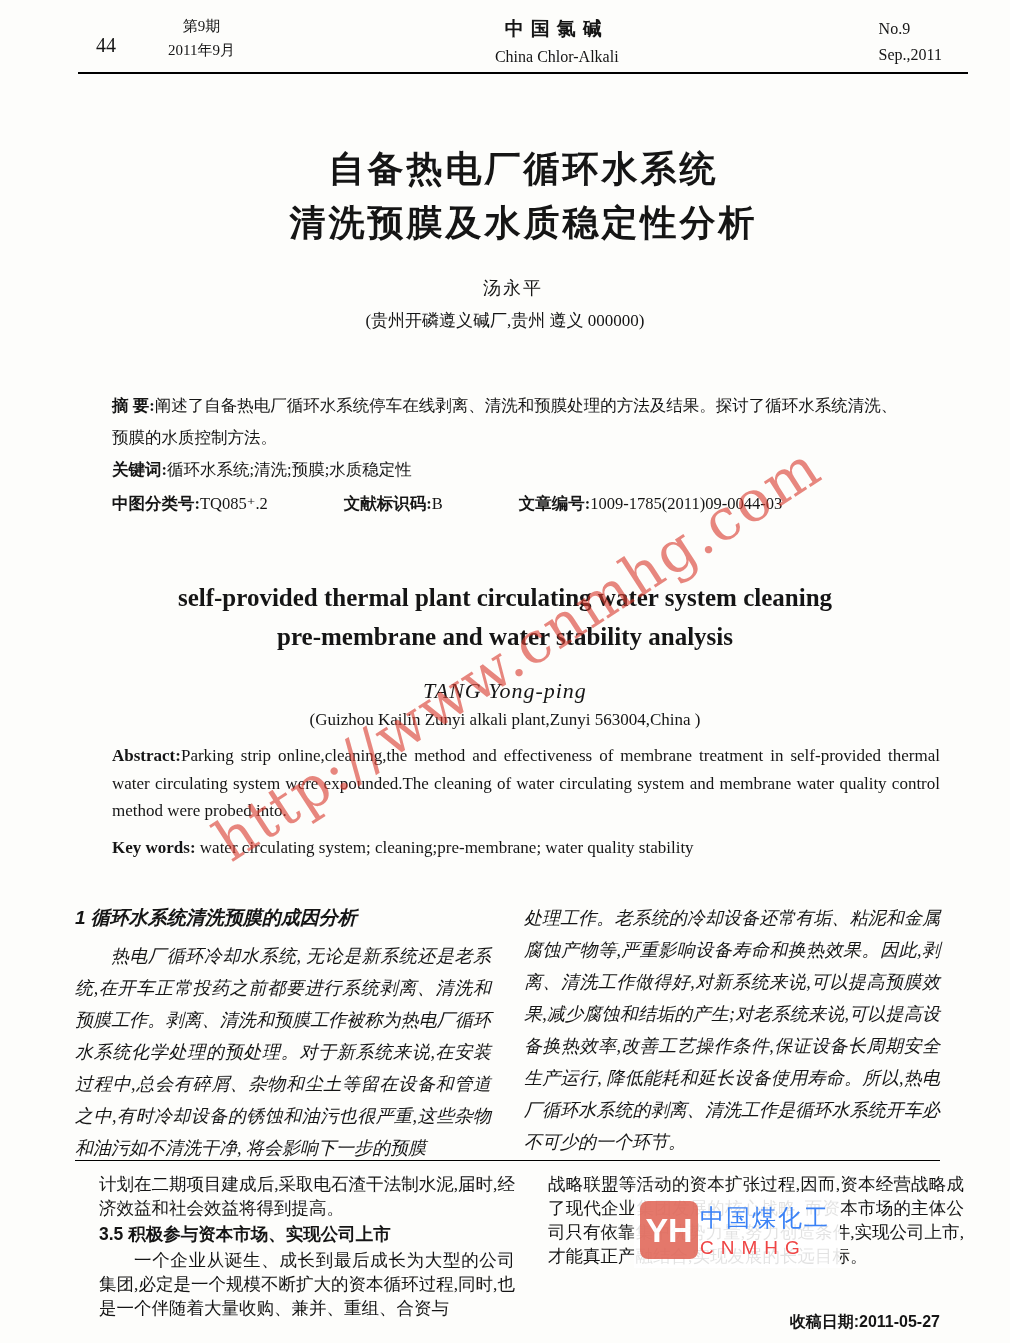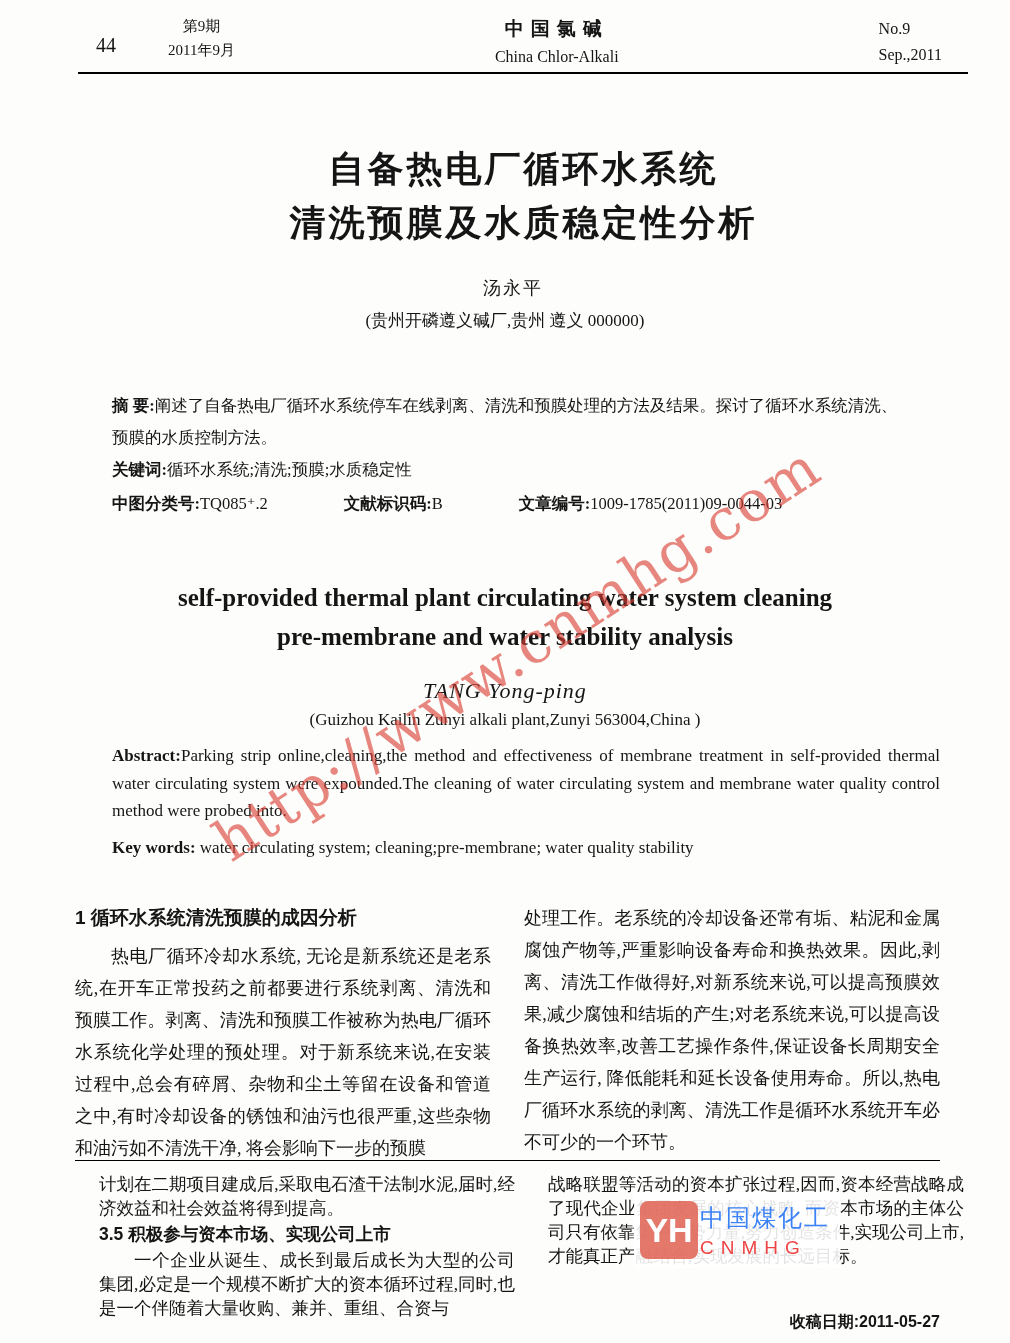--- a/index.html
+++ b/index.html
@@ -48,21 +48,21 @@
     position:absolute; top:578px; left:0; width:100%;
     text-align:center; font-weight:bold; font-size:25px; line-height:39px;
   }
   .author-en { position:absolute; top:678px; width:100%; text-align:center; font-style:italic; font-size:22px; letter-spacing:1px; }
   .affil-en  { position:absolute; top:710px; width:100%; text-align:center; font-size:17px; }
   .abstract-en { position:absolute; top:742px; left:112px; width:828px; font-size:17px; line-height:27.5px; text-align:justify; }
   .keywords-en { position:absolute; top:822px; left:112px; width:828px; font-size:17px;margin-top:16px; }
   .abstract-en b, .keywords-en b { font-weight:bold; }
 
   
-  .col { position:absolute; width:416px; font-size:18px; line-height:32px; text-align:justify; }
+  .col { position:absolute; width:416px; font-size:18px; line-height:32px; text-align:justify;font-style:italic; }
   .col-left  { left:75px;  top:902px; }
   .col-right { left:524px; top:902px; }
   .section-heading {
     font-family:"Liberation Sans","DejaVu Sans",sans-serif;
     font-weight:bold; font-size:19px; margin-bottom:6px; text-align:left;
   }
   .indent { text-indent:2em; }
 
   .mid-rule { position:absolute; top:1160px; left:75px; width:865px; border-top:1.5px solid #000; }
 

